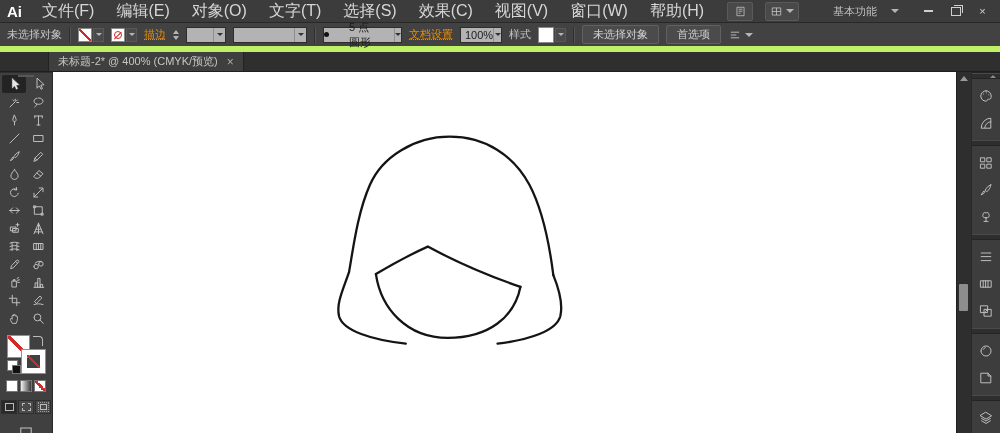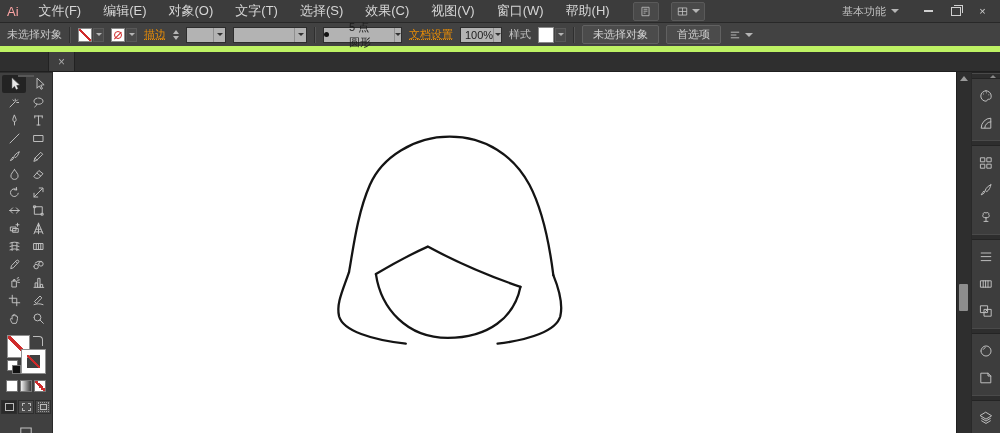--- a/index.html
+++ b/index.html
@@ -7,26 +7,26 @@
     width:1000px;height:433px;overflow:hidden;
     background:#3f3f3f;
     font-family:"Liberation Sans",sans-serif;
     font-size:11px;color:#cfcfcf;
     -webkit-font-smoothing:antialiased;
   }
   .window{width:1000px;height:433px;display:flex;flex-direction:column;}
 
   
   .menubar{height:22px;background:#3c3c3c;border-bottom:1px solid #282828;display:flex;align-items:center;flex:0 0 22px;}
-  .logo{color:#fca5a5;font-weight:normal;font-size:13px;padding:0 9px 0 7px;}
-  .menu-item{padding:0 11px;font-size:13px;color:#d6d6d6;cursor:default;white-space:nowrap;}
+  .logo{color:#ffffff;font-weight:bold;font-size:15px;padding:0 9px 0 7px;}
+  .menu-item{padding:0 11px;font-size:16px;color:#d6d6d6;cursor:default;white-space:nowrap;}
   .mb-icon-btn{width:24px;height:17px;margin-left:12px;background:#494949;border:1px solid #5a5a5a;border-radius:2px;display:flex;align-items:center;justify-content:center;}
   .mb-icon-btn svg{width:13px;height:13px;stroke:#c8c8c8;fill:none;stroke-width:1.2;}
   .spacer{flex:1;}
-  .workspace{display:flex;align-items:center;gap:5px;margin-right:16px;color:#bdbdbd;font-size:11px;}
+  .workspace{display:flex;align-items:center;gap:14px;margin-right:16px;color:#bdbdbd;font-size:11px;}
   .caret{width:0;height:0;border-left:4px solid transparent;border-right:4px solid transparent;border-top:4px solid #b5b5b5;}
   .win-btns{display:flex;align-items:center;margin-right:4px;}
   .win-btn{width:27px;height:16px;display:flex;align-items:center;justify-content:center;color:#d0d0d0;font-size:11px;}
   .minimize-bar{width:9px;height:2px;background:#d0d0d0;}
   .restore-box{width:8px;height:7px;border:1px solid #d0d0d0;position:relative;}
   .restore-box::before{content:"";position:absolute;left:2px;top:-3px;width:8px;height:7px;border:1px solid #d0d0d0;border-bottom:none;border-left:none;}
 
   
   .controlbar{height:23px;background:#424242;border-bottom:6px solid #bef264;display:flex;align-items:center;gap:7px;padding:0 7px;flex:0 0 23px;}
   .cb-sep{width:1px;height:16px;background:#2f2f2f;border-right:1px solid #555;}
@@ -227,20 +227,21 @@
     <div class="panel-menu">
       <svg viewBox="0 0 20 20">
           <path d="M4 6 H16 M4 10 H12 M4 14 H16"></path>
         </svg>
       <span class="caret"></span>
     </div>
   </div>
 
   <div class="tabbar">
     <div class="tab">
+      <span>未标题-2* @ 400% (CMYK/预览)</span>
       <span class="tab-close">×</span>
     </div>
   </div>
 
   <div class="main">
 
     <div class="toolbar">
       <div class="toolbar-grip"></div>
       <div class="tools">
 

